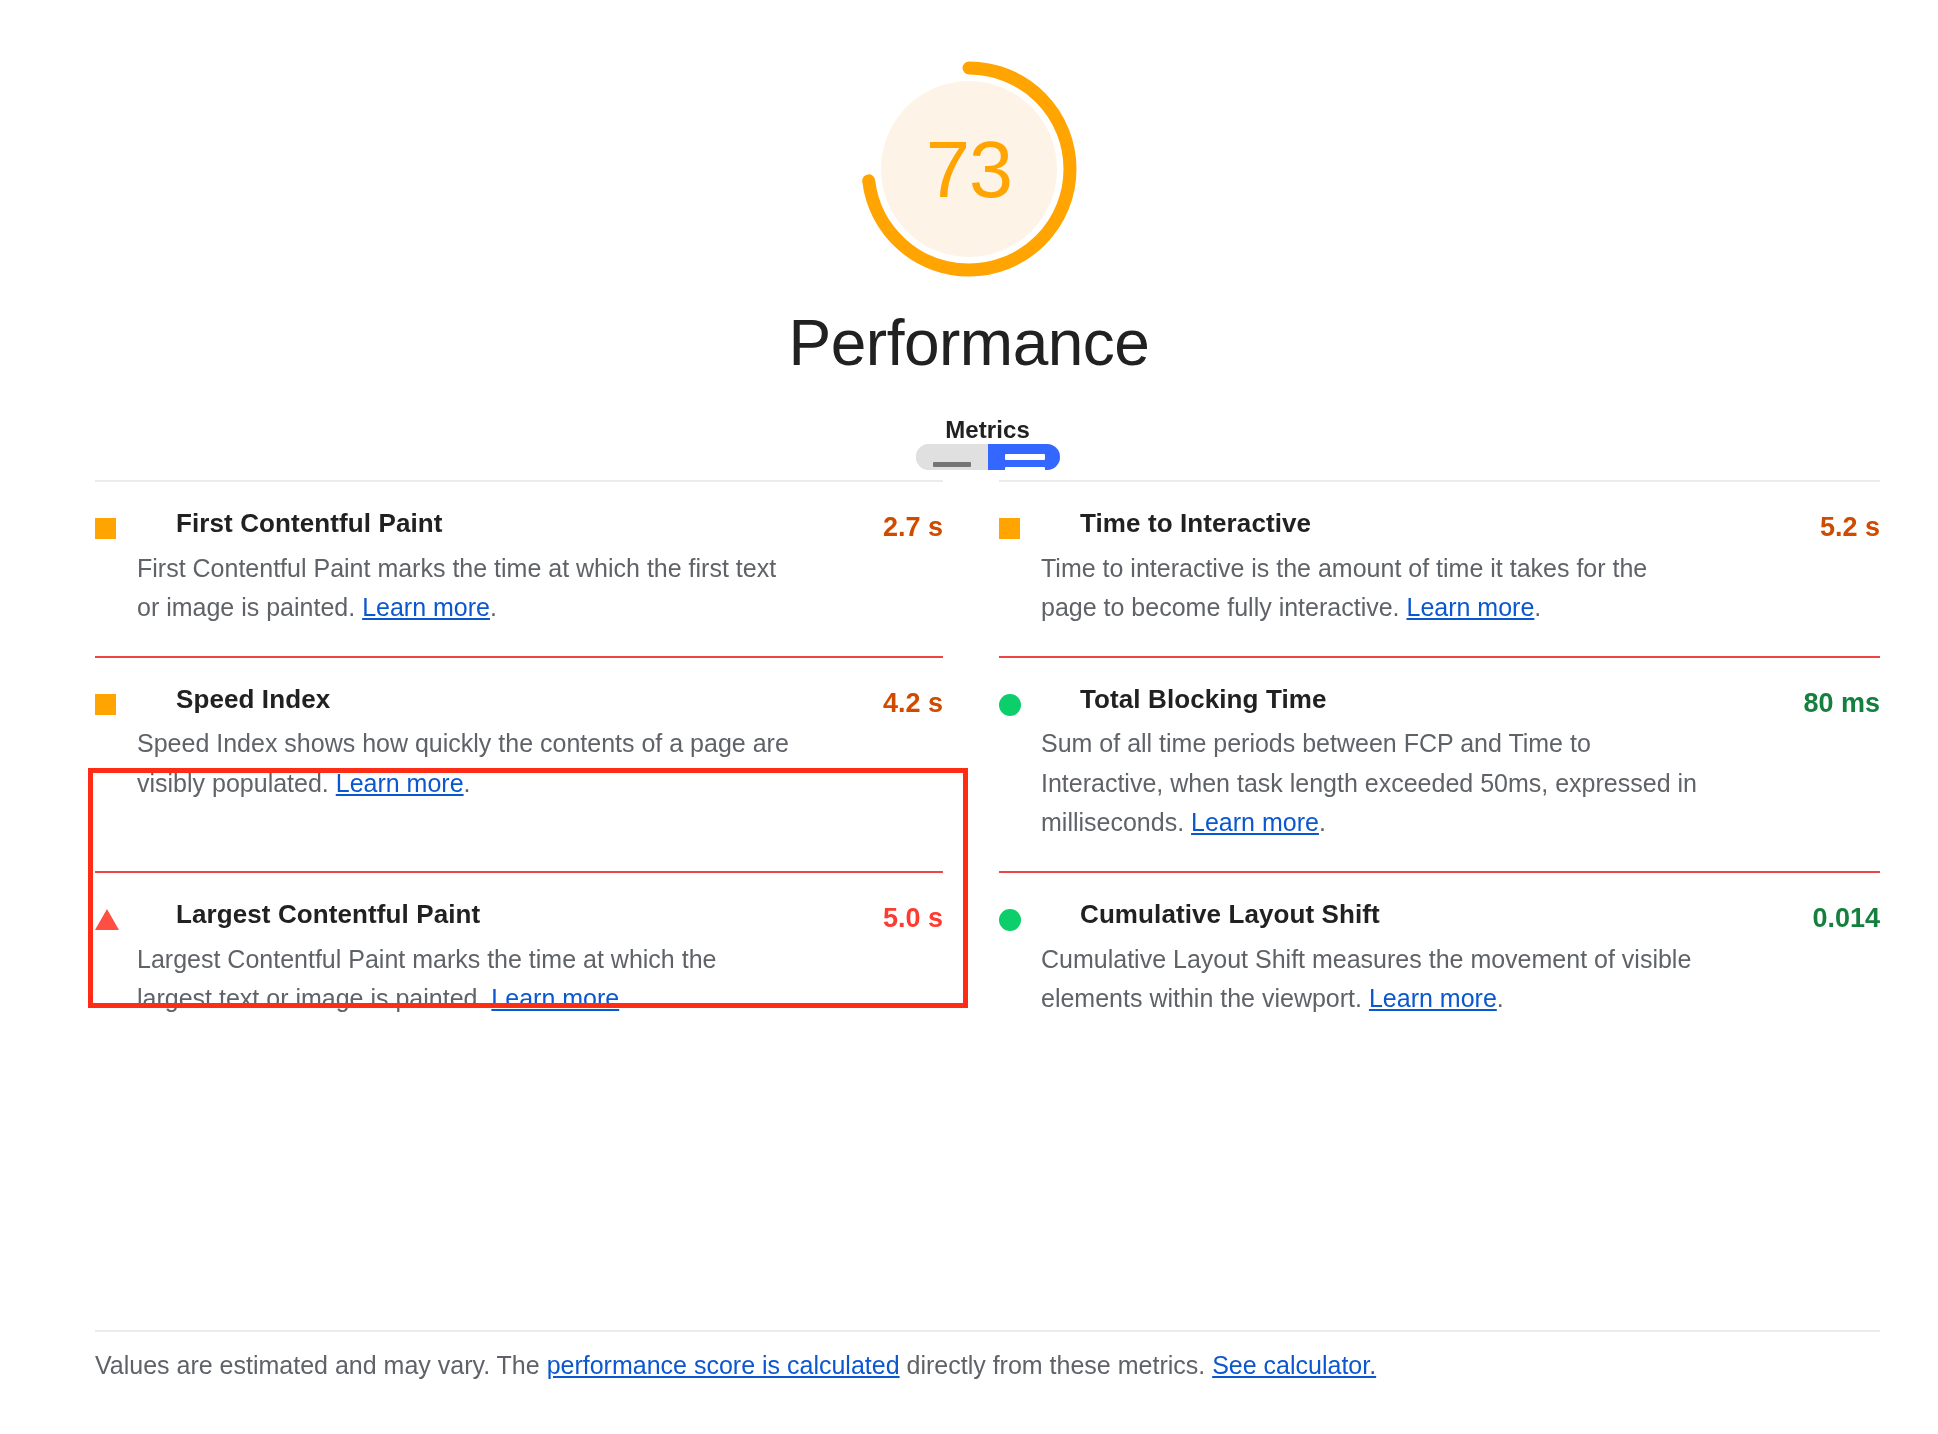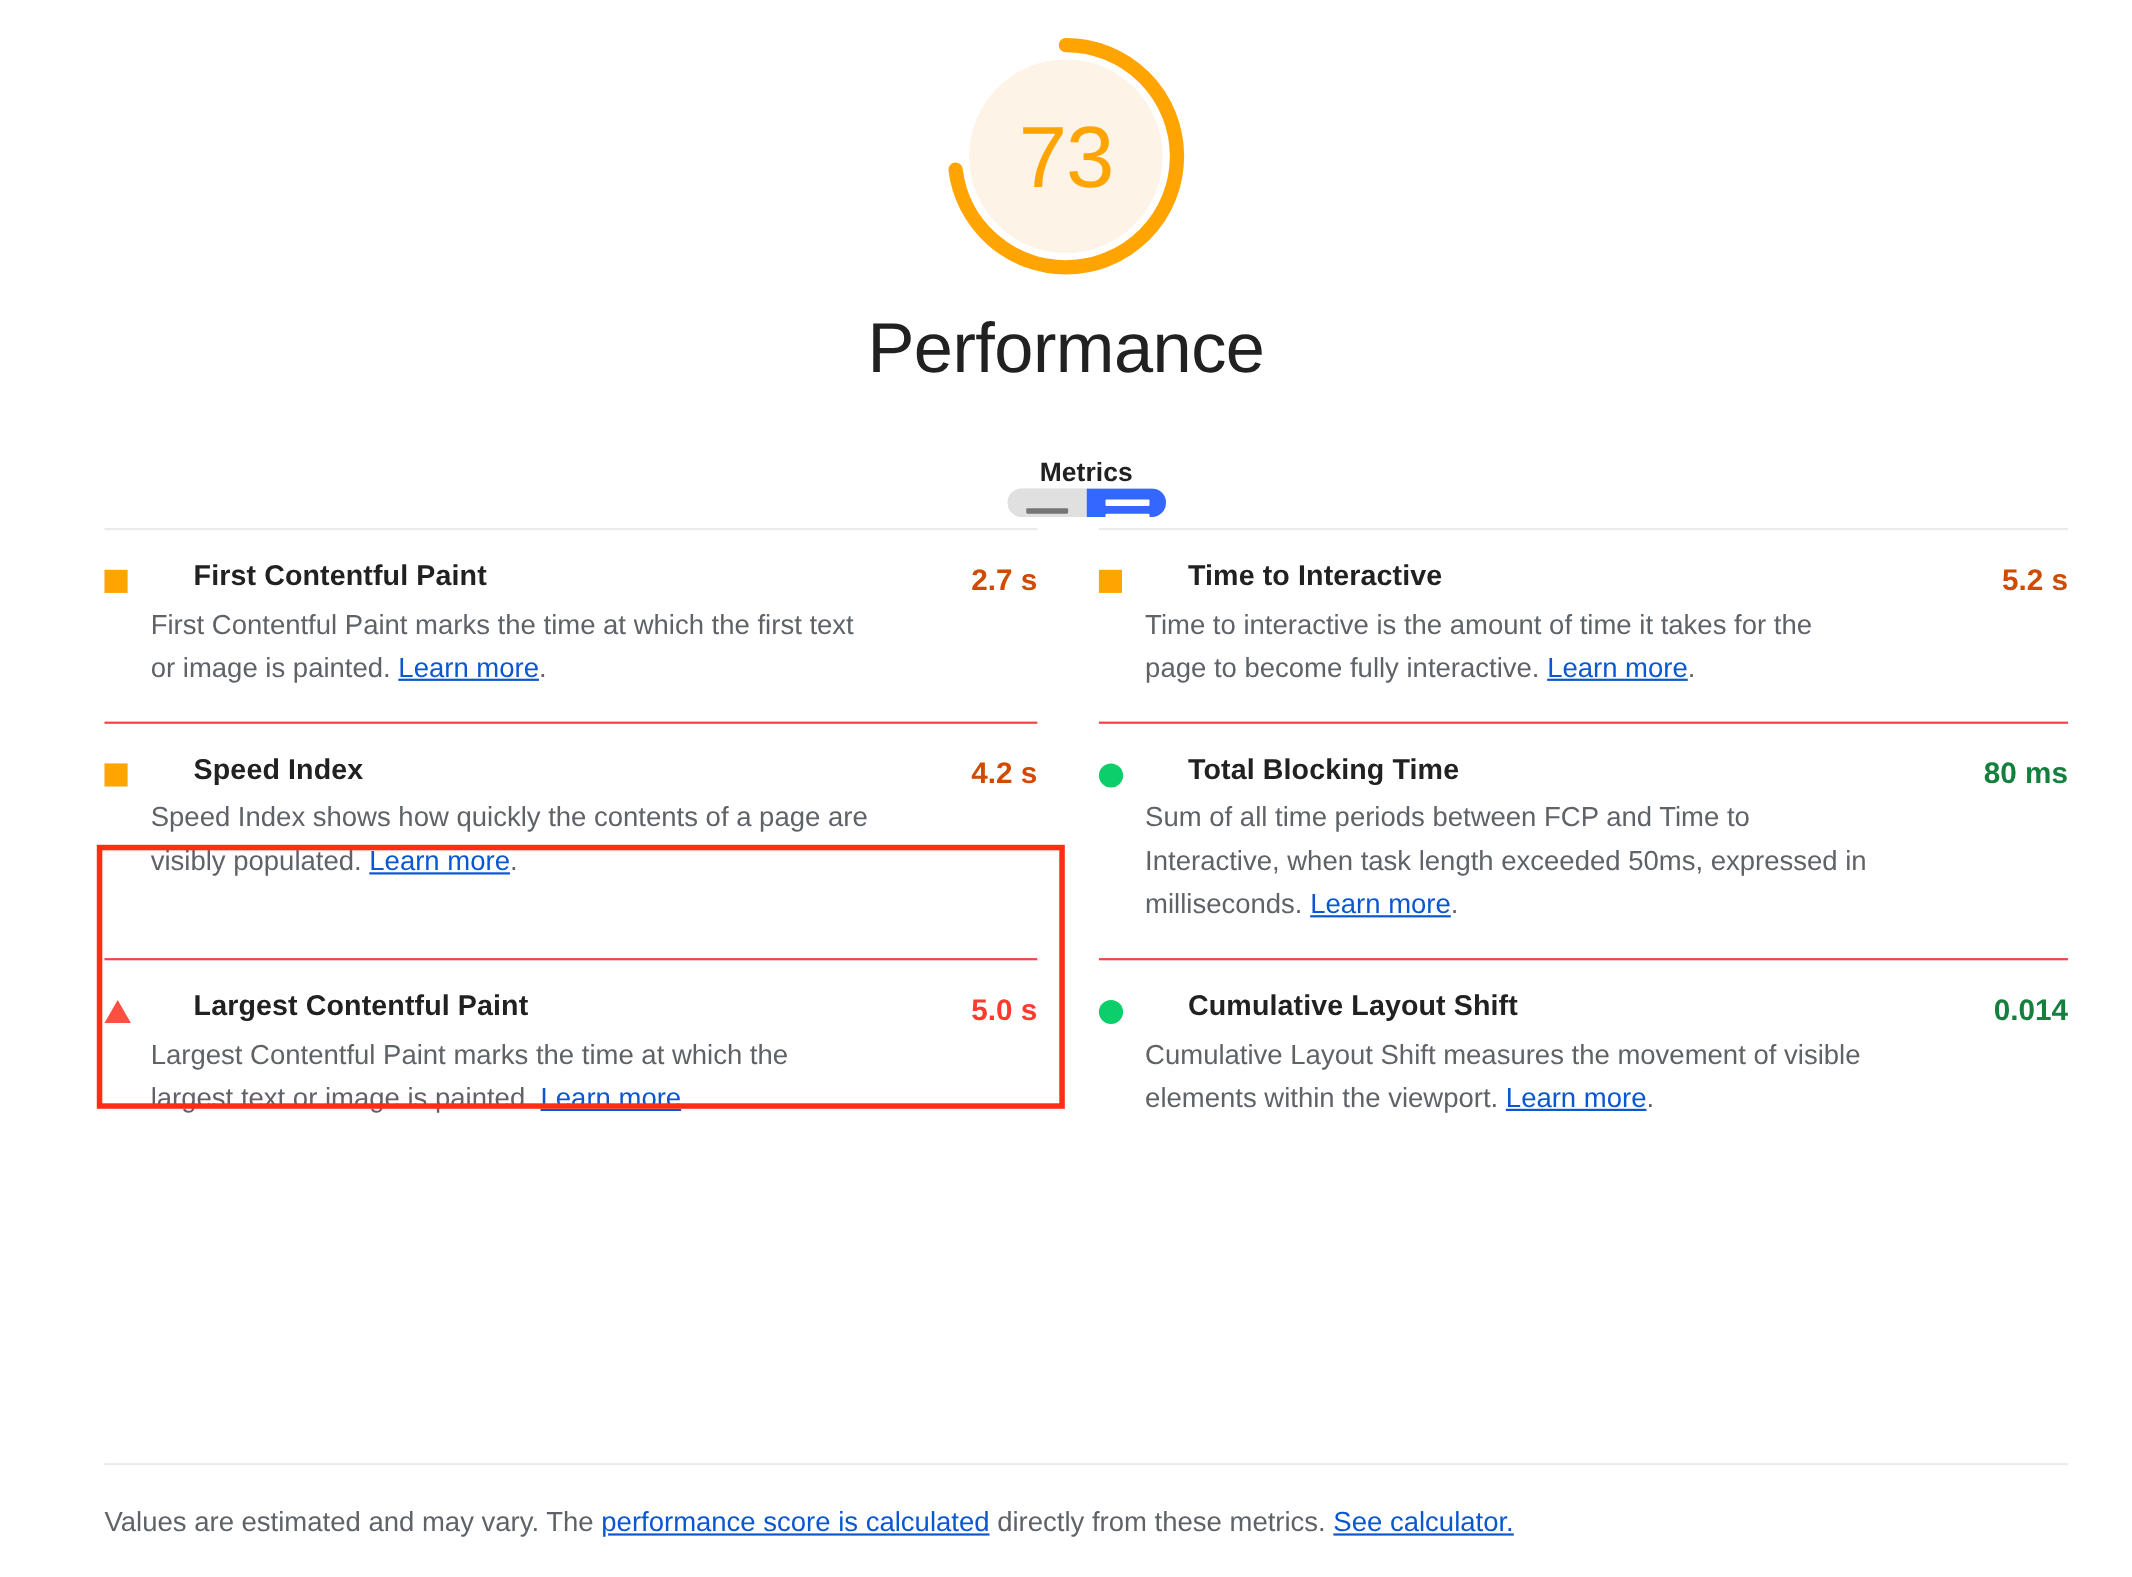--- a/index.html
+++ b/index.html
@@ -16,21 +16,21 @@
     position: relative;
     width: 1938px;
     height: 1434px;
     background: #ffffff;
     overflow: hidden;
   }
 
   
   .gauge-wrap {
     width: 100%;
-    padding-top: 27px;
+    padding-top: 54px;
     display: flex;
     flex-direction: column;
     align-items: center;
   }
   .gauge {
     position: relative;
     width: 230px;
     height: 230px;
   }
   .gauge svg { display: block; width: 230px; height: 230px; }
@@ -193,21 +193,21 @@
     z-index: 20;
   }
 
   
   .footer {
     position: absolute;
     left: 95px;
     top: 1330px;
     width: 1785px;
     border-top: 2px solid #ebebeb;
-    padding-top: 34px;
+    padding-top: 15px;
     font-size: 25px;
     color: #5f6368;
     line-height: 1.5;
   }
   .footer a {
     color: #0b57d0;
     text-decoration: underline;
   }
 </style>
 </head>

